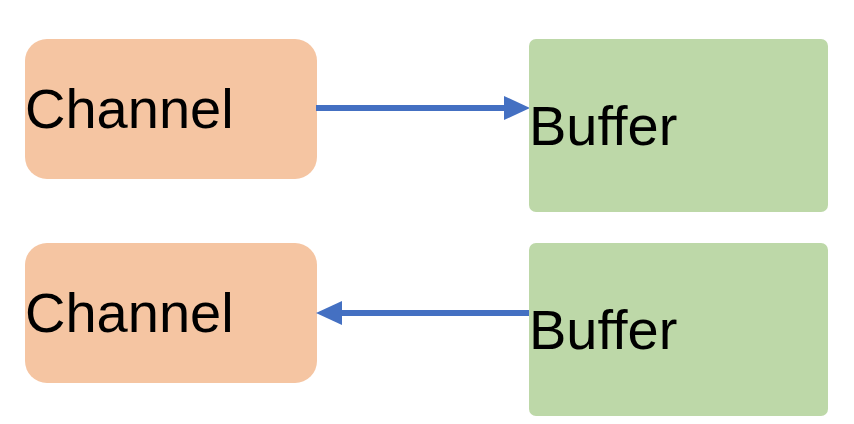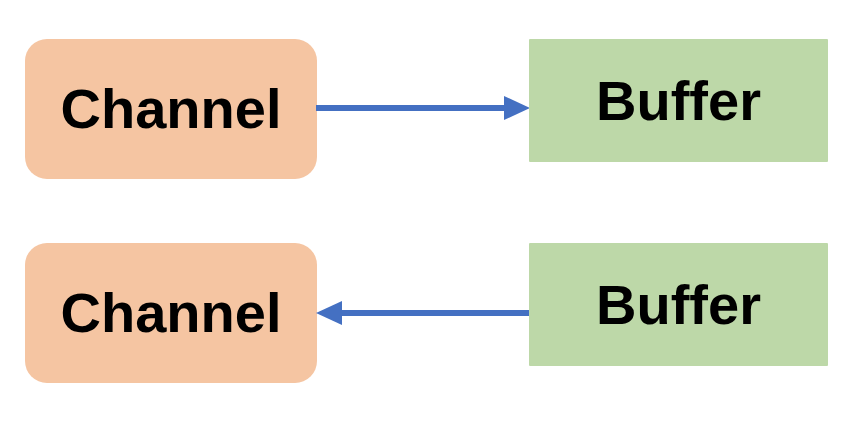--- a/index.html
+++ b/index.html
@@ -18,39 +18,37 @@
     position: relative;
     width: 854px;
     height: 424px;
     background: var(--background);
     overflow: hidden;
   }
   .node {
     position: absolute;
     display: flex;
     align-items: center;
-    justify-content: center;
     font-size: 56px;
     color: var(--text);
     line-height: 1;
-    font-weight: bold;
   }
   .node-channel {
     background: var(--channel-fill);
     border-radius: 22px;
     left: 25px;
     width: 292px;
     height: 140px;
   }
   .node-buffer {
     background: var(--buffer-fill);
-    border-radius: 1px;
+    border-radius: 7px;
     left: 529px;
     width: 299px;
-    height: 123px;
+    height: 173px;
   }
   .row-top .node { top: 39px; }
   .row-bottom .node { top: 243px; }
   .arrow {
     position: absolute;
     left: 316px;
     width: 214px;
     height: 30px;
     display: block;
   }

